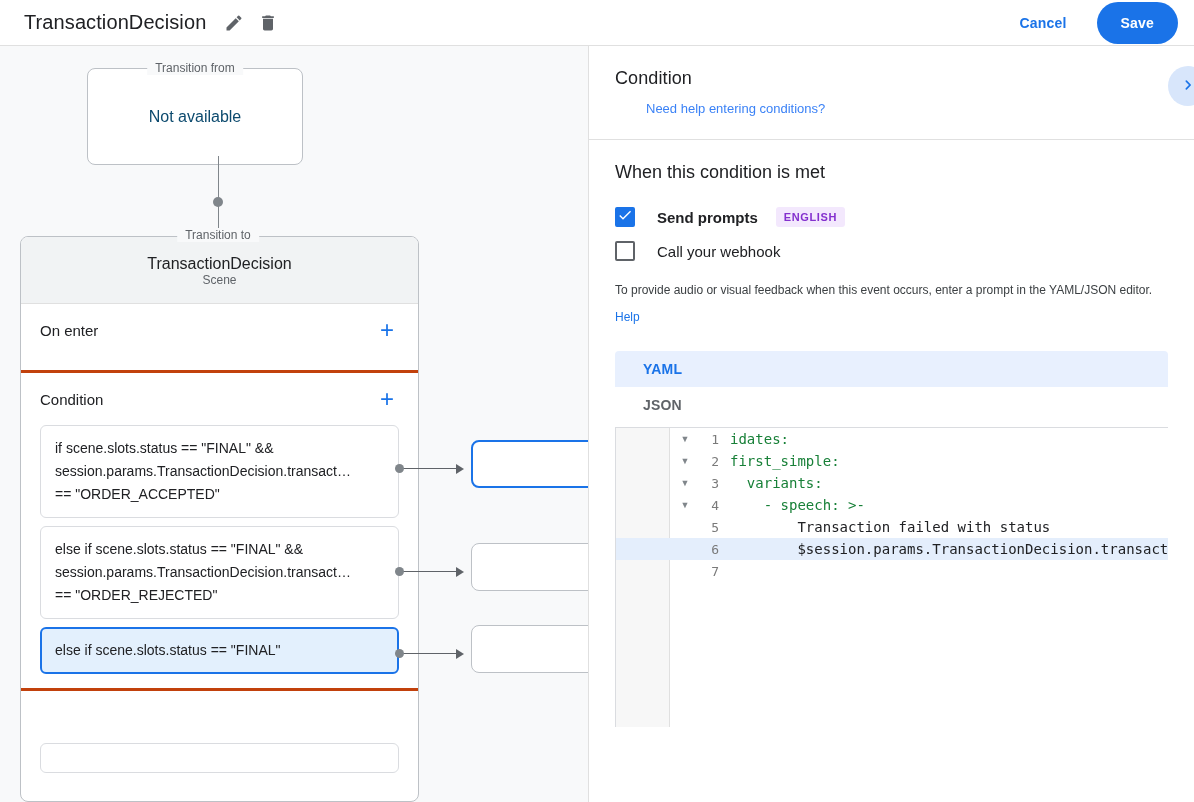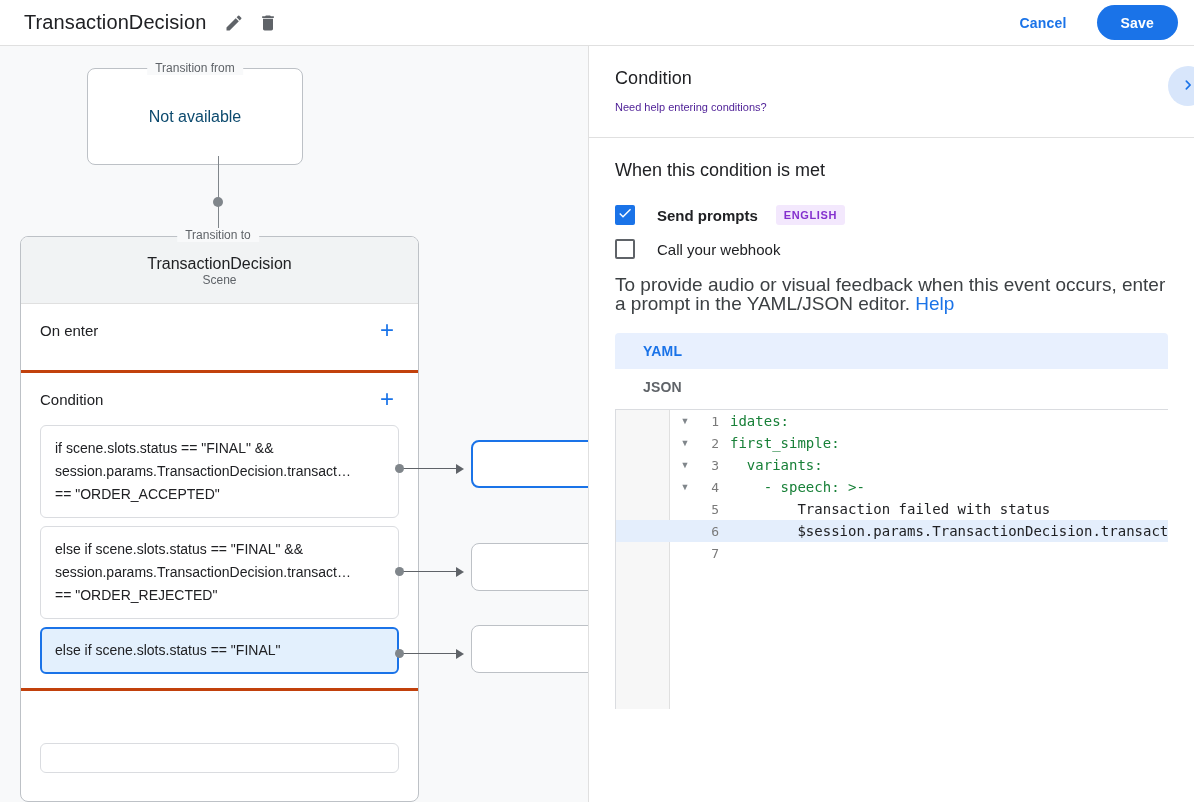--- a/index.html
+++ b/index.html
@@ -29,21 +29,21 @@
   }
   .icon-btn svg { display: block; }
   .header-spacer { flex: 1; }
   .btn-text {
     font-size: 14px; font-weight: bold; color: #1a73e8; background: transparent;
     border: none; padding: 8px 14px; border-radius: 4px; cursor: pointer;
     letter-spacing: .2px; font-family: "Liberation Sans", sans-serif;
   }
   .btn-primary {
     font-size: 14px; font-weight: bold; color: #ffffff; background: #1a73e8;
-    border: none; padding: 0 24px; height: 35px; border-radius: 21px; cursor: pointer;
+    border: none; padding: 0 24px; height: 42px; border-radius: 21px; cursor: pointer;
     letter-spacing: .2px; margin-left: 16px; font-family: "Liberation Sans", sans-serif;
   }
 
   
   .canvas {
     position: absolute; left: 0; top: 46px; width: 588px; height: 756px;
     background: #f8f9fa; overflow: hidden;
   }
   
   .fs {
@@ -160,43 +160,43 @@
   .cond-prefix {
     background: #f1f3f4; border-right: 1px solid #dadce0;
     display: flex; align-items: center; padding: 0 16px;
     font-size: 14px; color: #3c4043; white-space: nowrap;
   }
   .cond-value {
     flex: 1; display: flex; align-items: center; padding: 0 14px;
     font-size: 14px; color: #202124; background: #ffffff;
   }
   .help-link {
-    display: inline-block; margin-top: 12px; font-size: 11px;
-    color: #4c1d95; text-decoration: none; cursor: pointer;
+    display: inline-block; margin-top: 12px; font-size: 13px;
+    color: #3b82f6; text-decoration: none; cursor: pointer; margin-left: 31px;
   }
 
   .panel-sec-b { padding: 22px 26px 0 26px; }
   .met-title { font-size: 18px; color: #202124; margin-bottom: 24px; }
   .chk-row { display: flex; align-items: center; margin-bottom: 22px; }
   .chk {
     width: 20px; height: 20px; border: 2px solid #5f6368; border-radius: 2px;
     background: #ffffff; cursor: pointer; flex: none;
   }
   .chk.checked {
     background: #1a73e8; border-color: #1a73e8;
     display: flex; align-items: center; justify-content: center;
   }
   .chk-label { font-size: 15px; color: #202124; margin-left: 22px; }
   .chk-label.bold { font-weight: bold; }
   .badge {
     margin-left: 18px; background: #f3e8fd; color: #8430ce;
     font-size: 11px; letter-spacing: .6px; padding: 4px 8px; border-radius: 3px;
     font-weight: bold;
   }
-  .desc { font-size: 19px; color: #3c4043; line-height: 19px; margin-top: -6px; }
+  .desc { font-size: 12px; color: #3c4043; line-height: 27px; margin-top: -6px; }
   .desc a { color: #1a73e8; text-decoration: none; cursor: pointer; }
 
   .tabs { display: flex; margin-top: 20px; flex-direction: column; }
   .tab {
     padding: 10px 28px; font-size: 14px; color: #5f6368; cursor: pointer;
     border-radius: 4px 4px 0 0; font-weight: bold; letter-spacing: .2px;
   }
   .tab.active { color: #1a73e8; background: #e8f0fe; }
 
   .editor {

